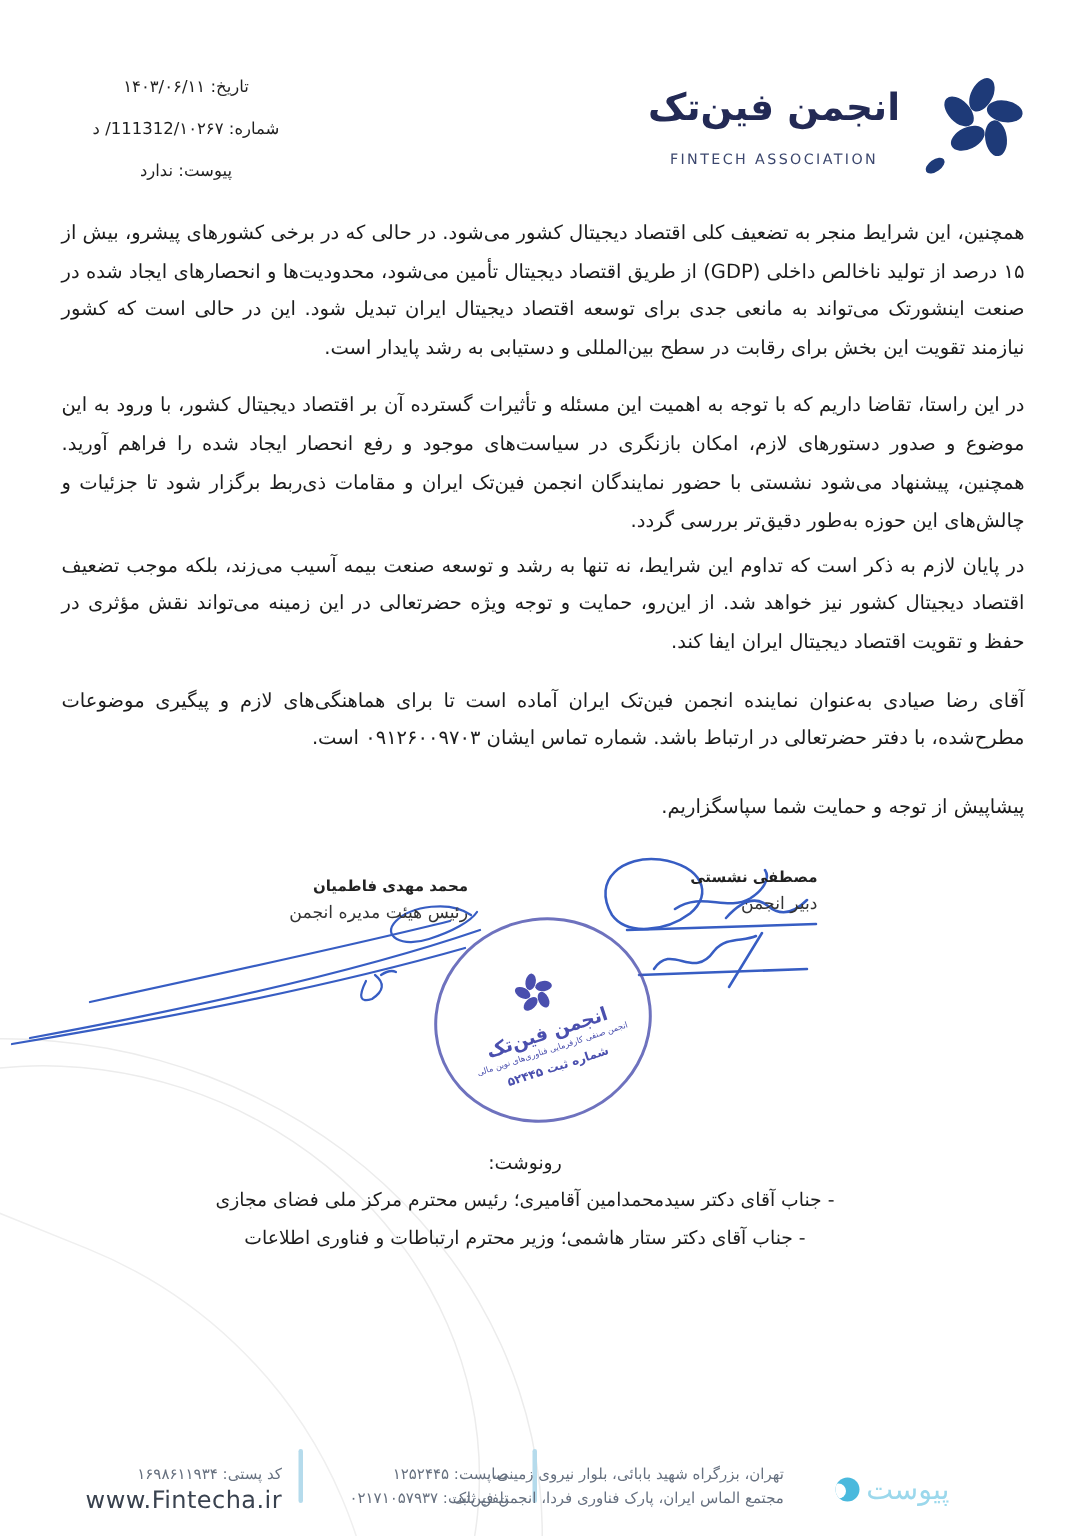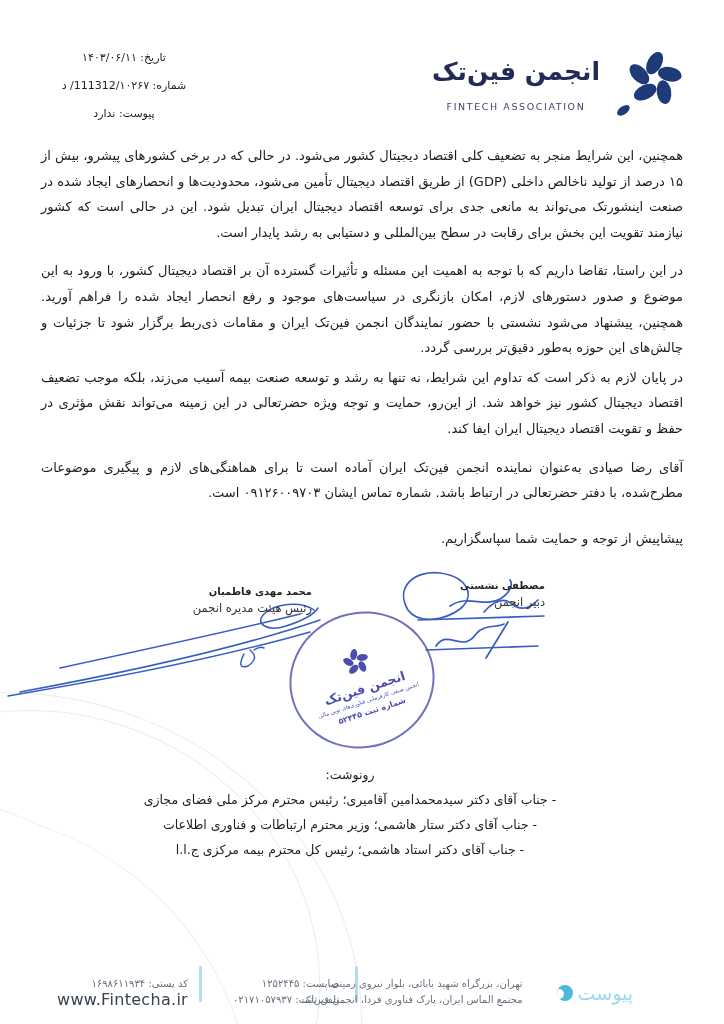--- a/index.html
+++ b/index.html
@@ -163,21 +163,20 @@
     </svg>
     <div class="s-org">انجمن فین‌تک</div>
     <div class="s-sub">انجمن صنفی کارفرمایی فناوری‌های نوین مالی</div>
     <div class="s-reg">شماره ثبت ۵۲۴۴۵</div>
   </div>
 
   <div class="cc">
     <div>رونوشت:</div>
     <div>- جناب آقای دکتر سیدمحمدامین آقامیری؛ رئیس محترم مرکز ملی فضای مجازی</div>
     <div>- جناب آقای دکتر ستار هاشمی؛ وزیر محترم ارتباطات و فناوری اطلاعات</div>
-    <div>- جناب آقای دکتر استاد هاشمی؛ رئیس کل محترم بیمه مرکزی ج.ا.ا</div>
   </div>
 
   <div class="footer-group fg-left">
     <div>کد پستی: ۱۶۹۸۶۱۱۹۳۴</div>
     <div class="site">www.Fintecha.ir</div>
   </div>
 
   <div class="fbar b1"></div>
 
   <div class="footer-group fg-mid">

